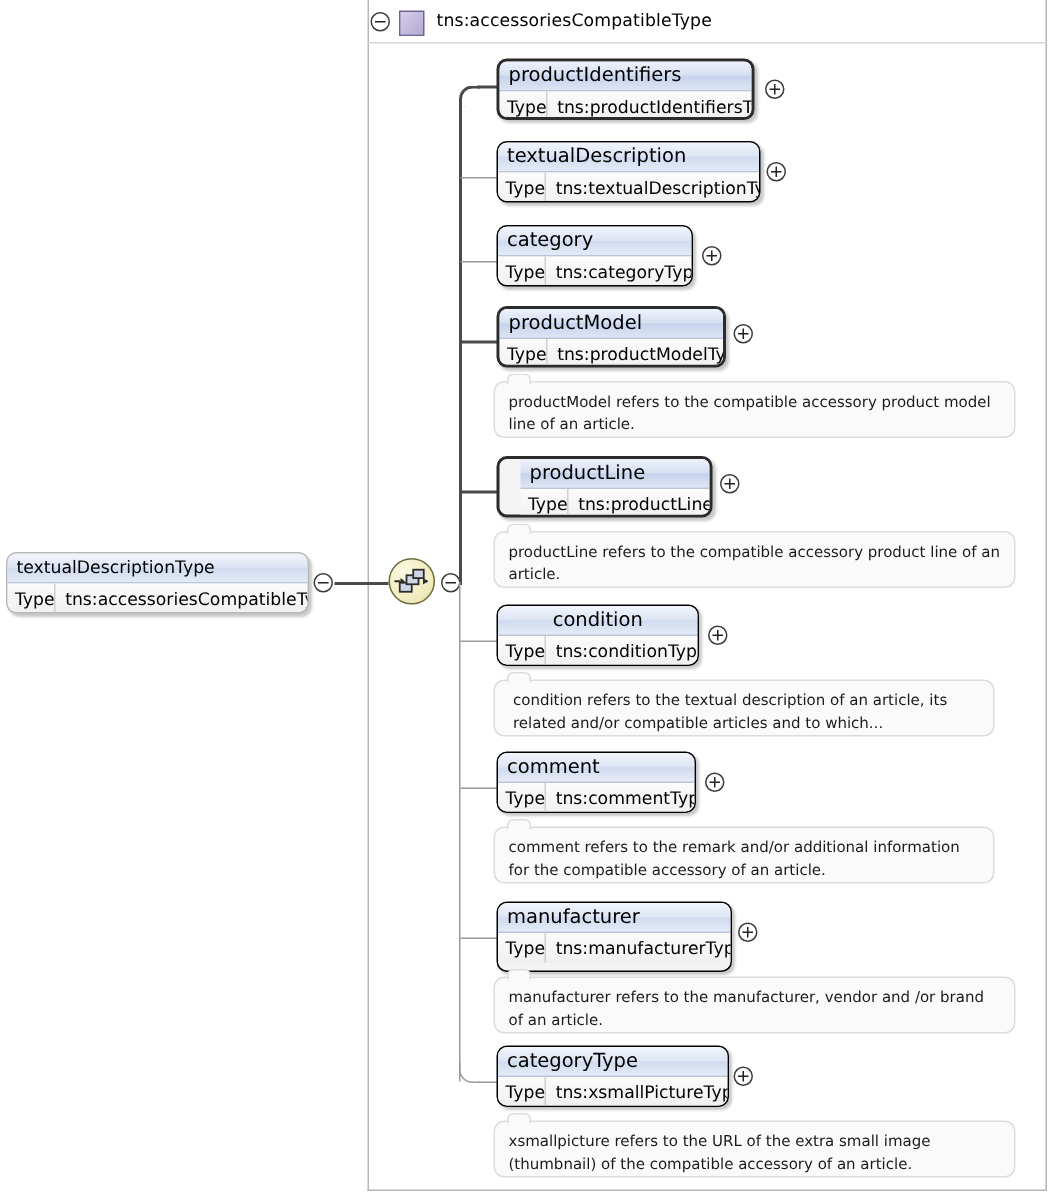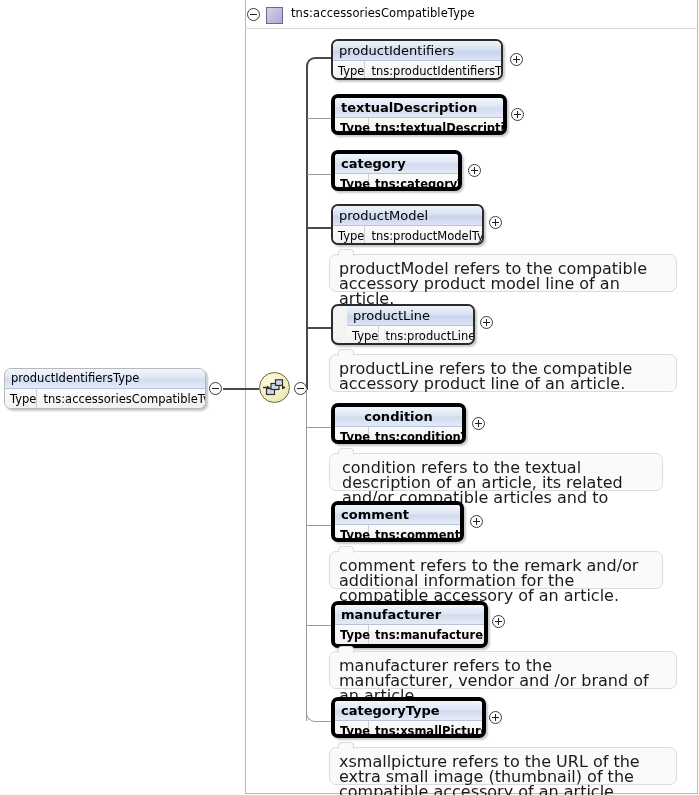--- a/index.html
+++ b/index.html
@@ -45,21 +45,21 @@
   }
 
   
   .node{position:absolute;box-sizing:border-box;}
   .ebox{
     position:absolute;left:0;top:0;border-radius:7px;overflow:hidden;
     background:#f3f3f3;box-sizing:border-box;
     box-shadow:2px 2px 2px rgba(0,0,0,.22);
   }
   .ebox.required{border:2px solid #2b2b2b;}
-  .ebox.optional{border:4px solid #000000;font-weight:bold;}
+  .ebox.optional{border:1px solid #000000;}
   .ebox .name{
     height:19px;line-height:19px;padding:0 6px;font-size:13px;color:#000;
     background:linear-gradient(to bottom,#eef2fb 0%,#d6e0f2 48%,#c6d3ec 52%,#dde5f5 100%);
     border-bottom:1px solid #b9c4da;white-space:nowrap;
   }
   .ebox.optional .name{
     background:linear-gradient(to bottom,#f2f5fc 0%,#dde5f4 48%,#d0dbef 52%,#e4ebf7 100%);
   }
   .ebox .typerow{
     height:20px;display:flex;align-items:stretch;
@@ -71,21 +71,21 @@
   }
   .ebox .tval{
     font-size:11.5px;line-height:20px;padding-left:6px;color:#000;white-space:nowrap;
   }
   .exp{position:absolute;}
 
   
   .doc{
     position:absolute;box-sizing:border-box;
     border:1px solid #dcdcdc;border-radius:7px;background:#fafafa;
-    font-size:16px;line-height:15px;color:#1a1a1a;
+    font-size:10px;line-height:15px;color:#1a1a1a;
     padding:6px 9px 5px 9px;
   }
   .doc .tab{
     position:absolute;left:8px;top:-6px;width:14px;height:6px;
     background:#fafafa;border-left:1px solid #dcdcdc;border-right:1px solid #dcdcdc;
     border-top:1px solid #dcdcdc;border-radius:4px 4px 0 0;
   }
 
   
   .root-box{
@@ -121,21 +121,21 @@
 
   <div class="type-panel"></div>
   <div class="type-header"></div>
   <div class="hdr-minus">
     <div class="circ"></div>
   </div>
   <div class="hdr-swatch"></div>
   <div class="hdr-label">tns:accessoriesCompatibleType</div>
 
   <div class="root-box">
-    <div class="name">productIdentifiersType</div>
+    <div class="name">textualDescriptionType</div>
     <div class="typerow">
       <div class="tlabel">Type</div>
       <div class="tval">tns:accessoriesCompatibleType</div>
     </div>
   </div>
   <div class="exp" style="left:209px;top:382px;">
     <div class="circ"></div>
   </div>
 
   <div class="ln thick" style="left:223px;top:388px;width:36px;height:2px;"></div>

